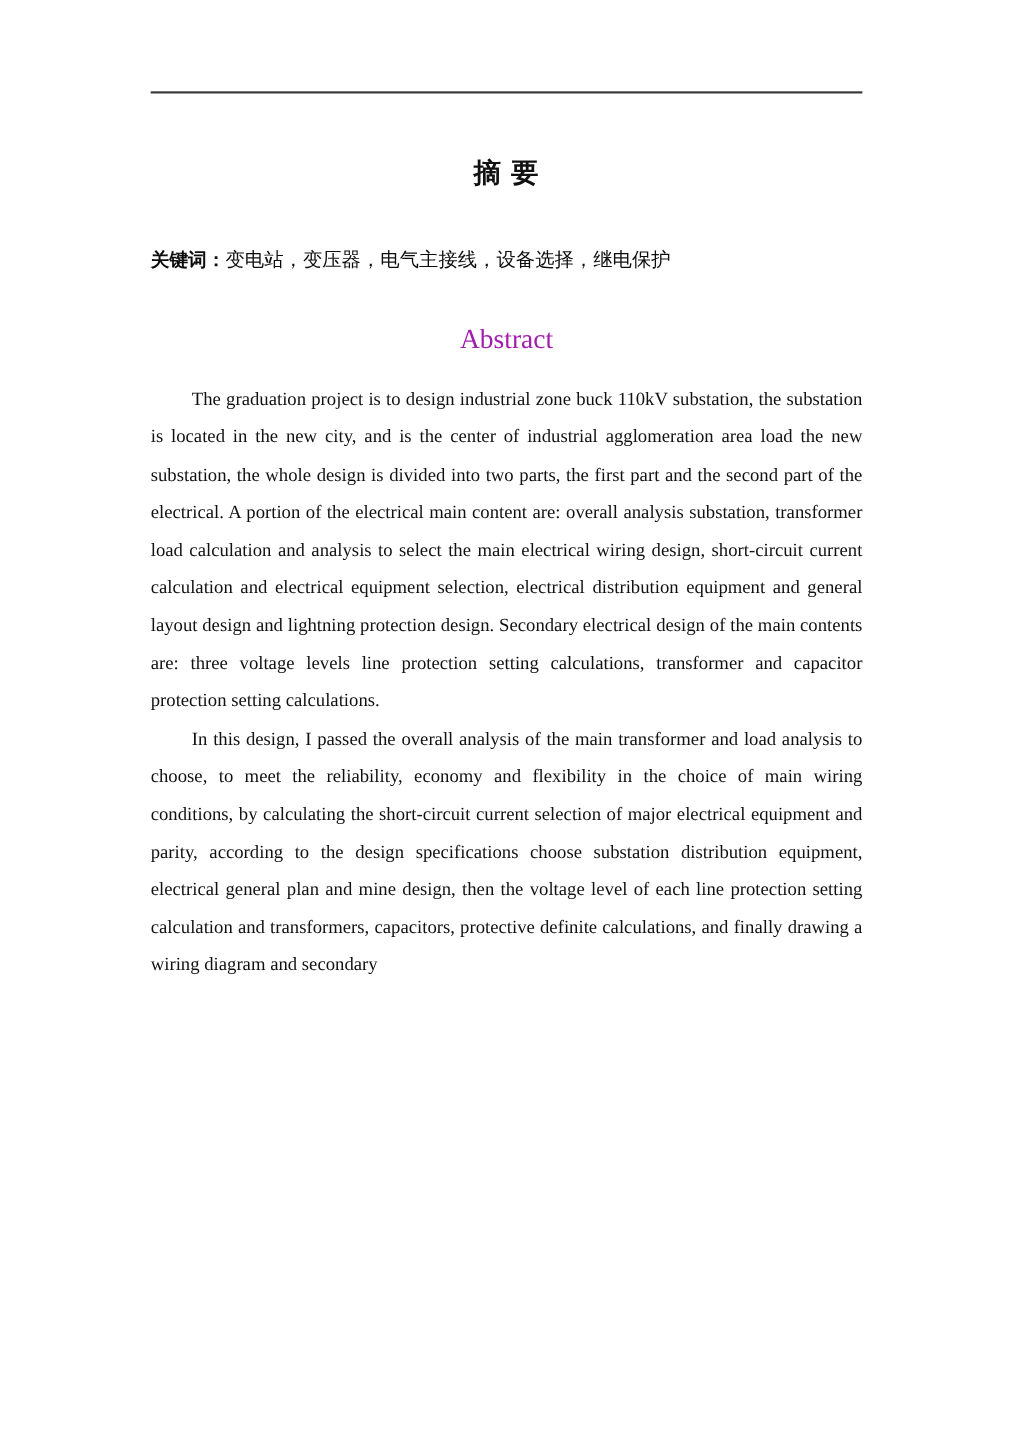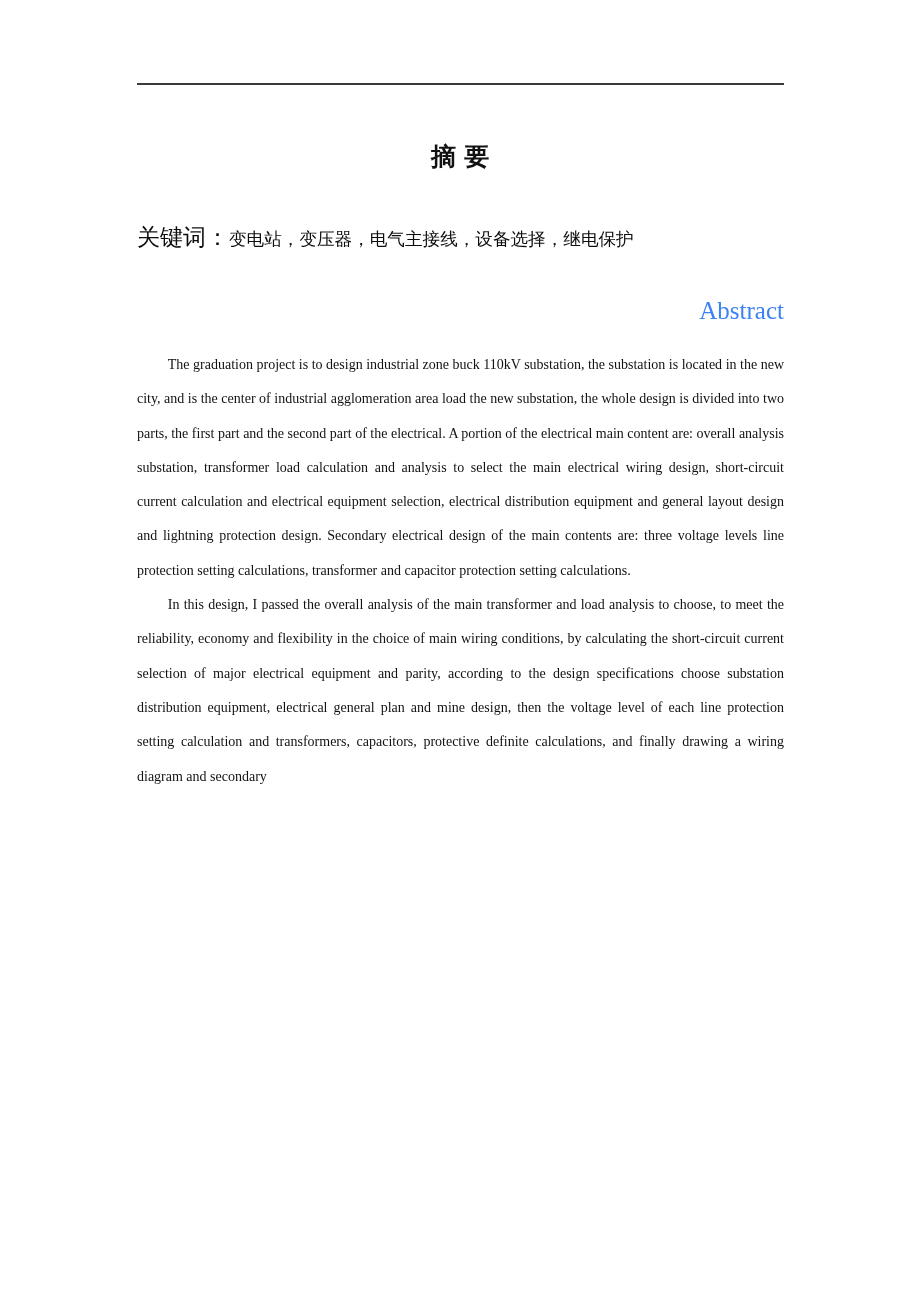--- a/index.html
+++ b/index.html
@@ -31,21 +31,21 @@
   
   .content {
     position: absolute;
     left: 137px;
     top: 140px;
     width: 647px;
   }
 
   
   .cn-title {
-    font-family: Liberation Serif, serif;
+    font-family: Liberation Sans, sans-serif;
     font-weight: bold;
     font-size: 25px;
     line-height: 34px;
     text-align: center;
     letter-spacing: 1px;
     margin: 0 0 50px 0;
     color: #111111;
   }
 
   
@@ -74,40 +74,40 @@
   .keywords {
     margin-top: 26px;
     font-family: "DejaVu Serif", "Liberation Serif", serif;
     font-size: 17.6px;
     line-height: 26px;
     color: #0d0d0d;
   }
 
   .keywords-label {
     font-family: "DejaVu Sans", "Liberation Sans", sans-serif;
-    font-weight: normal;
-    font-size: 23px;
+    font-weight: bold;
+    font-size: 17px;
   }
 
   
   .en-title {
     margin: 44px 0 22px 0;
     font-family: "Liberation Serif", "DejaVu Serif", serif;
     font-size: 25px;
     line-height: 30px;
-    text-align: right;
+    text-align: center;
     font-weight: normal;
-    color: #3b82f6;
+    color: #a21caf;
     position: relative;
     z-index: 2;
   }
 
   .en-p {
     font-family: "Liberation Serif", "DejaVu Serif", serif;
-    font-size: 14px;
+    font-size: 17px;
     line-height: 34.3px;
     text-align: justify;
     text-indent: 2.2em;
     margin: 0;
     color: #111111;
     position: relative;
     z-index: 2;
   }
 
   .en-p + .en-p {

